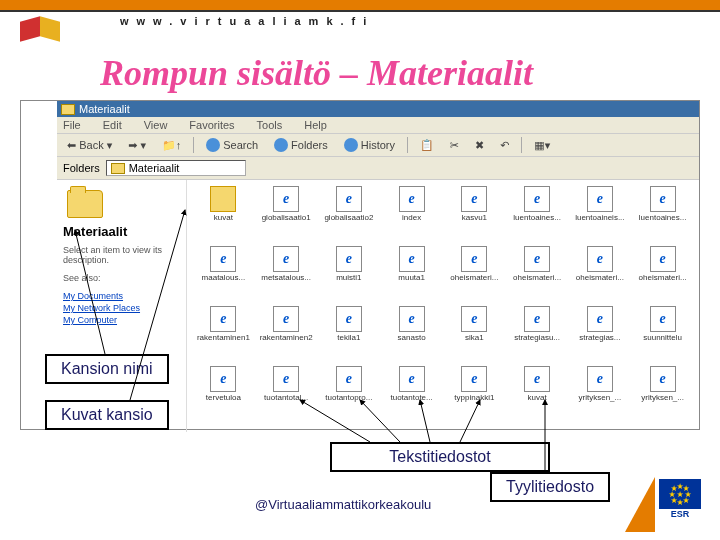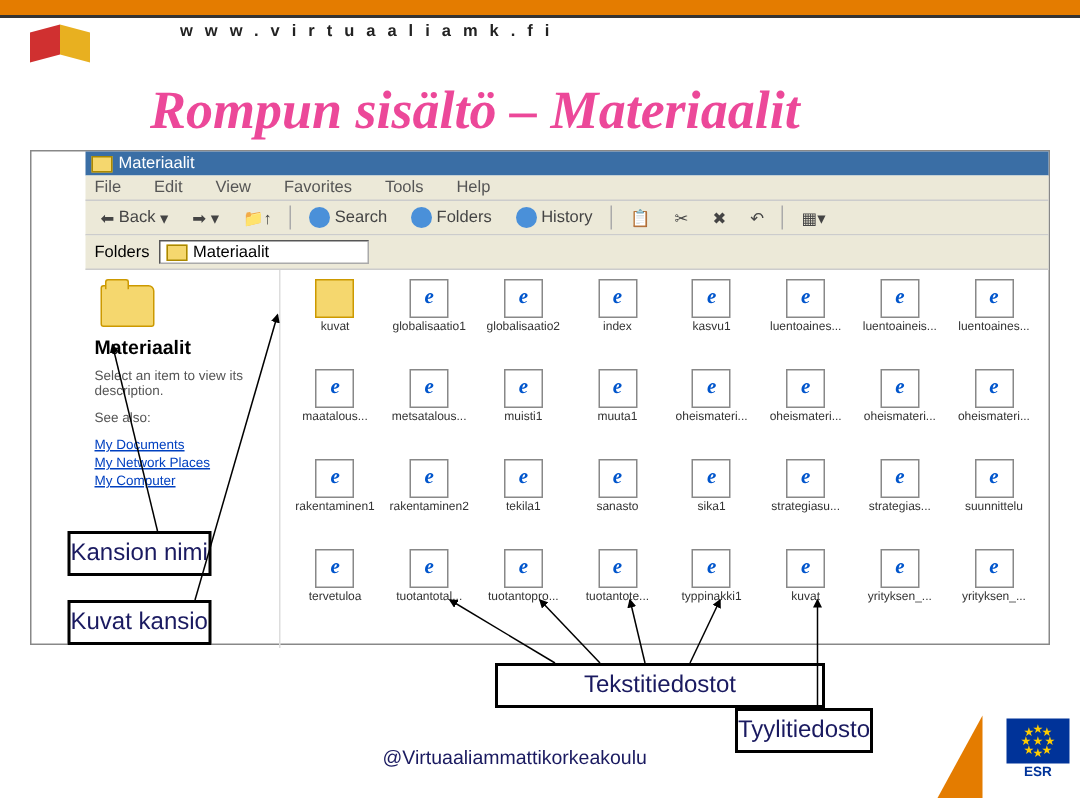--- a/index.html
+++ b/index.html
@@ -33,30 +33,30 @@
   .pane-text { color: #555; margin-bottom: 8px; font-size: 9px; }
   .pane-link { color: #0040C0; text-decoration: underline; font-size: 9px; display: block; margin: 2px 0; }
   
   .file-grid { flex: 1; display: grid; grid-template-columns: repeat(8, 1fr); grid-auto-rows: 58px; gap: 2px; padding: 6px; font-size: 8px; color: #333; text-align: center; overflow: hidden; }
   .file-item { display: flex; flex-direction: column; align-items: center; justify-content: flex-start; }
   .file-ico { width: 26px; height: 26px; background: #fff; border: 1px solid #888; margin-bottom: 2px; position: relative; }
   .ie-e { position: absolute; top: 50%; left: 50%; transform: translate(-50%,-50%); color: #0055CC; font-weight: bold; font-size: 14px; font-style: italic; font-family: 'Times New Roman', serif; }
   .file-ico.folder { background: #F5D76E; border-color: #cc9900; }
   .file-lbl { line-height: 1.0; word-break: break-all; max-width: 100%; }
   
-  .callout { position: absolute; background: #fff; border: 2px solid #000; padding: 4px 0; font-size: 16px; color: #1A1A60; font-family: Arial, sans-serif; }
+  .callout { position: absolute; background: #fff; border: 2px solid #000; padding: 4px 14px; font-size: 16px; color: #1A1A60; font-family: Arial, sans-serif; }
   .callout.c1 { top: 354px; left: 45px; }
   .callout.c2 { top: 400px; left: 45px; }
   .callout.c3 { top: 442px; left: 330px; width: 220px; text-align: center; }
   .callout.c4 { top: 472px; left: 490px; }
   
   svg.arrows { position: absolute; top: 0; left: 0; pointer-events: none; }
   
   .footer-txt { position: absolute; bottom: 28px; left: 255px; font-size: 13px; color: #1A1A60; }
-  .corner { position: absolute; bottom: 8px; right: 10px; width: 85px; height: 55px; display: flex; gap: 16px; }
+  .corner { position: absolute; bottom: 8px; right: 10px; width: 85px; height: 55px; display: flex; gap: 4px; }
   .tri { width: 0; height: 0; border-style: solid; border-width: 0 0 55px 30px; border-color: transparent transparent #E47C00 transparent; }
   .eu-flag { width: 42px; height: 30px; background: #003399; position: relative; margin-top: 2px; }
   .eu-flag::after { content: "★"; color: #FFCC00; font-size: 8px; position: absolute; top: 50%; left: 50%; transform: translate(-50%,-50%); text-shadow: 0 -8px #FFCC00, 0 8px #FFCC00, -8px 0 #FFCC00, 8px 0 #FFCC00, 6px 6px #FFCC00, -6px 6px #FFCC00, 6px -6px #FFCC00, -6px -6px #FFCC00; }
   .esr { font-size: 9px; font-weight: bold; text-align: center; color: #003399; }
 </style>
 </head>
 <body>
 
 <div class="top-accent"></div>
 <div class="logo-box">

